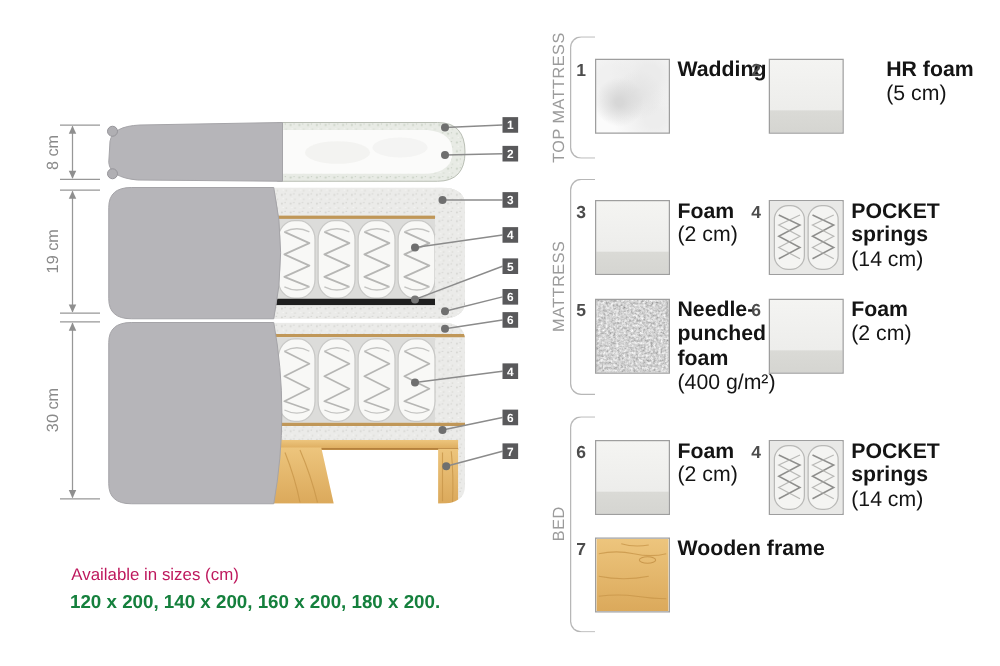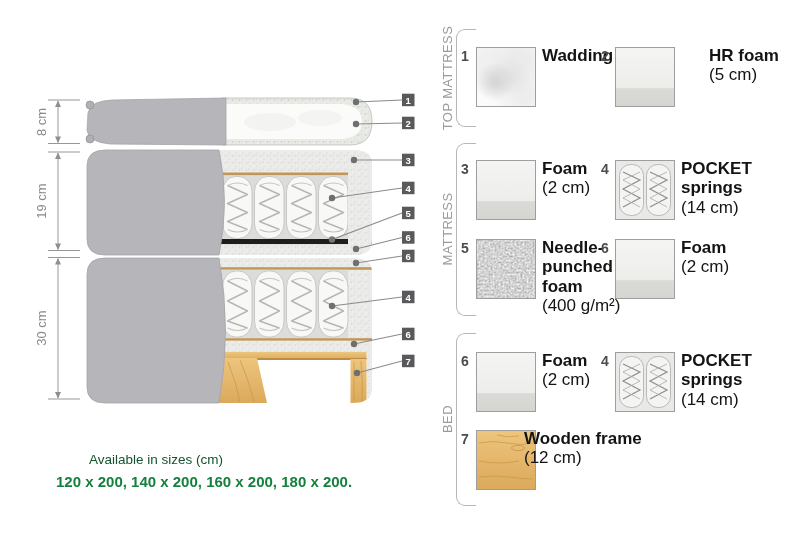--- a/index.html
+++ b/index.html
@@ -21,21 +21,21 @@
       radial-gradient(circle at 58% 48%, #e4e4e4 0 9%, rgba(255,255,255,0) 44%),
       radial-gradient(circle at 74% 22%, #ebebeb 0 14%, rgba(255,255,255,0) 52%),
       radial-gradient(circle at 22% 26%, #f0f0f0 0 18%, rgba(255,255,255,0) 55%),
       radial-gradient(circle at 80% 80%, #ededed 0 12%, rgba(255,255,255,0) 50%),
       #fbfbfb;}
   .item-label{position:absolute;width:82px;font-size:17px;line-height:1.14;color:#141414;}
   .item-label .t{font-weight:700;}
   .item-label.wide{width:160px;}
 
   
-  .sizes-title{position:absolute;left:57px;top:452px;font-size:13.5px;color:#14532d;margin-left:32px;}
+  .sizes-title{position:absolute;left:57px;top:452px;font-size:13.5px;color:#be185d;}
   .sizes-values{position:absolute;left:56px;top:473px;font-size:15px;color:#15803d;font-weight:600;}
 </style>
 </head>
 <body>
 
 <div class="stage">
 
   
   <svg width="0" height="0" style="position:absolute" aria-hidden="true">
     <defs>
@@ -342,18 +342,17 @@
     <div class="s">(14 cm)</div>
   </div>
 
   
   <div class="item-num" style="left:461px;top:431px;">7</div>
   <div class="swatch" style="left:476px;top:430px;">
     <svg width="58" height="58">
         <use href="#woodSym"></use>
       </svg>
   </div>
-  <div class="item-label wide" style="left:524px;top:429px;">
+  <div class="item-label wide" style="left:542px;top:429px;">
     <div class="t">Wooden frame</div>
-    <div class="s">(12 cm)</div>
   </div>
 
 </div>
 
 </body></html>

